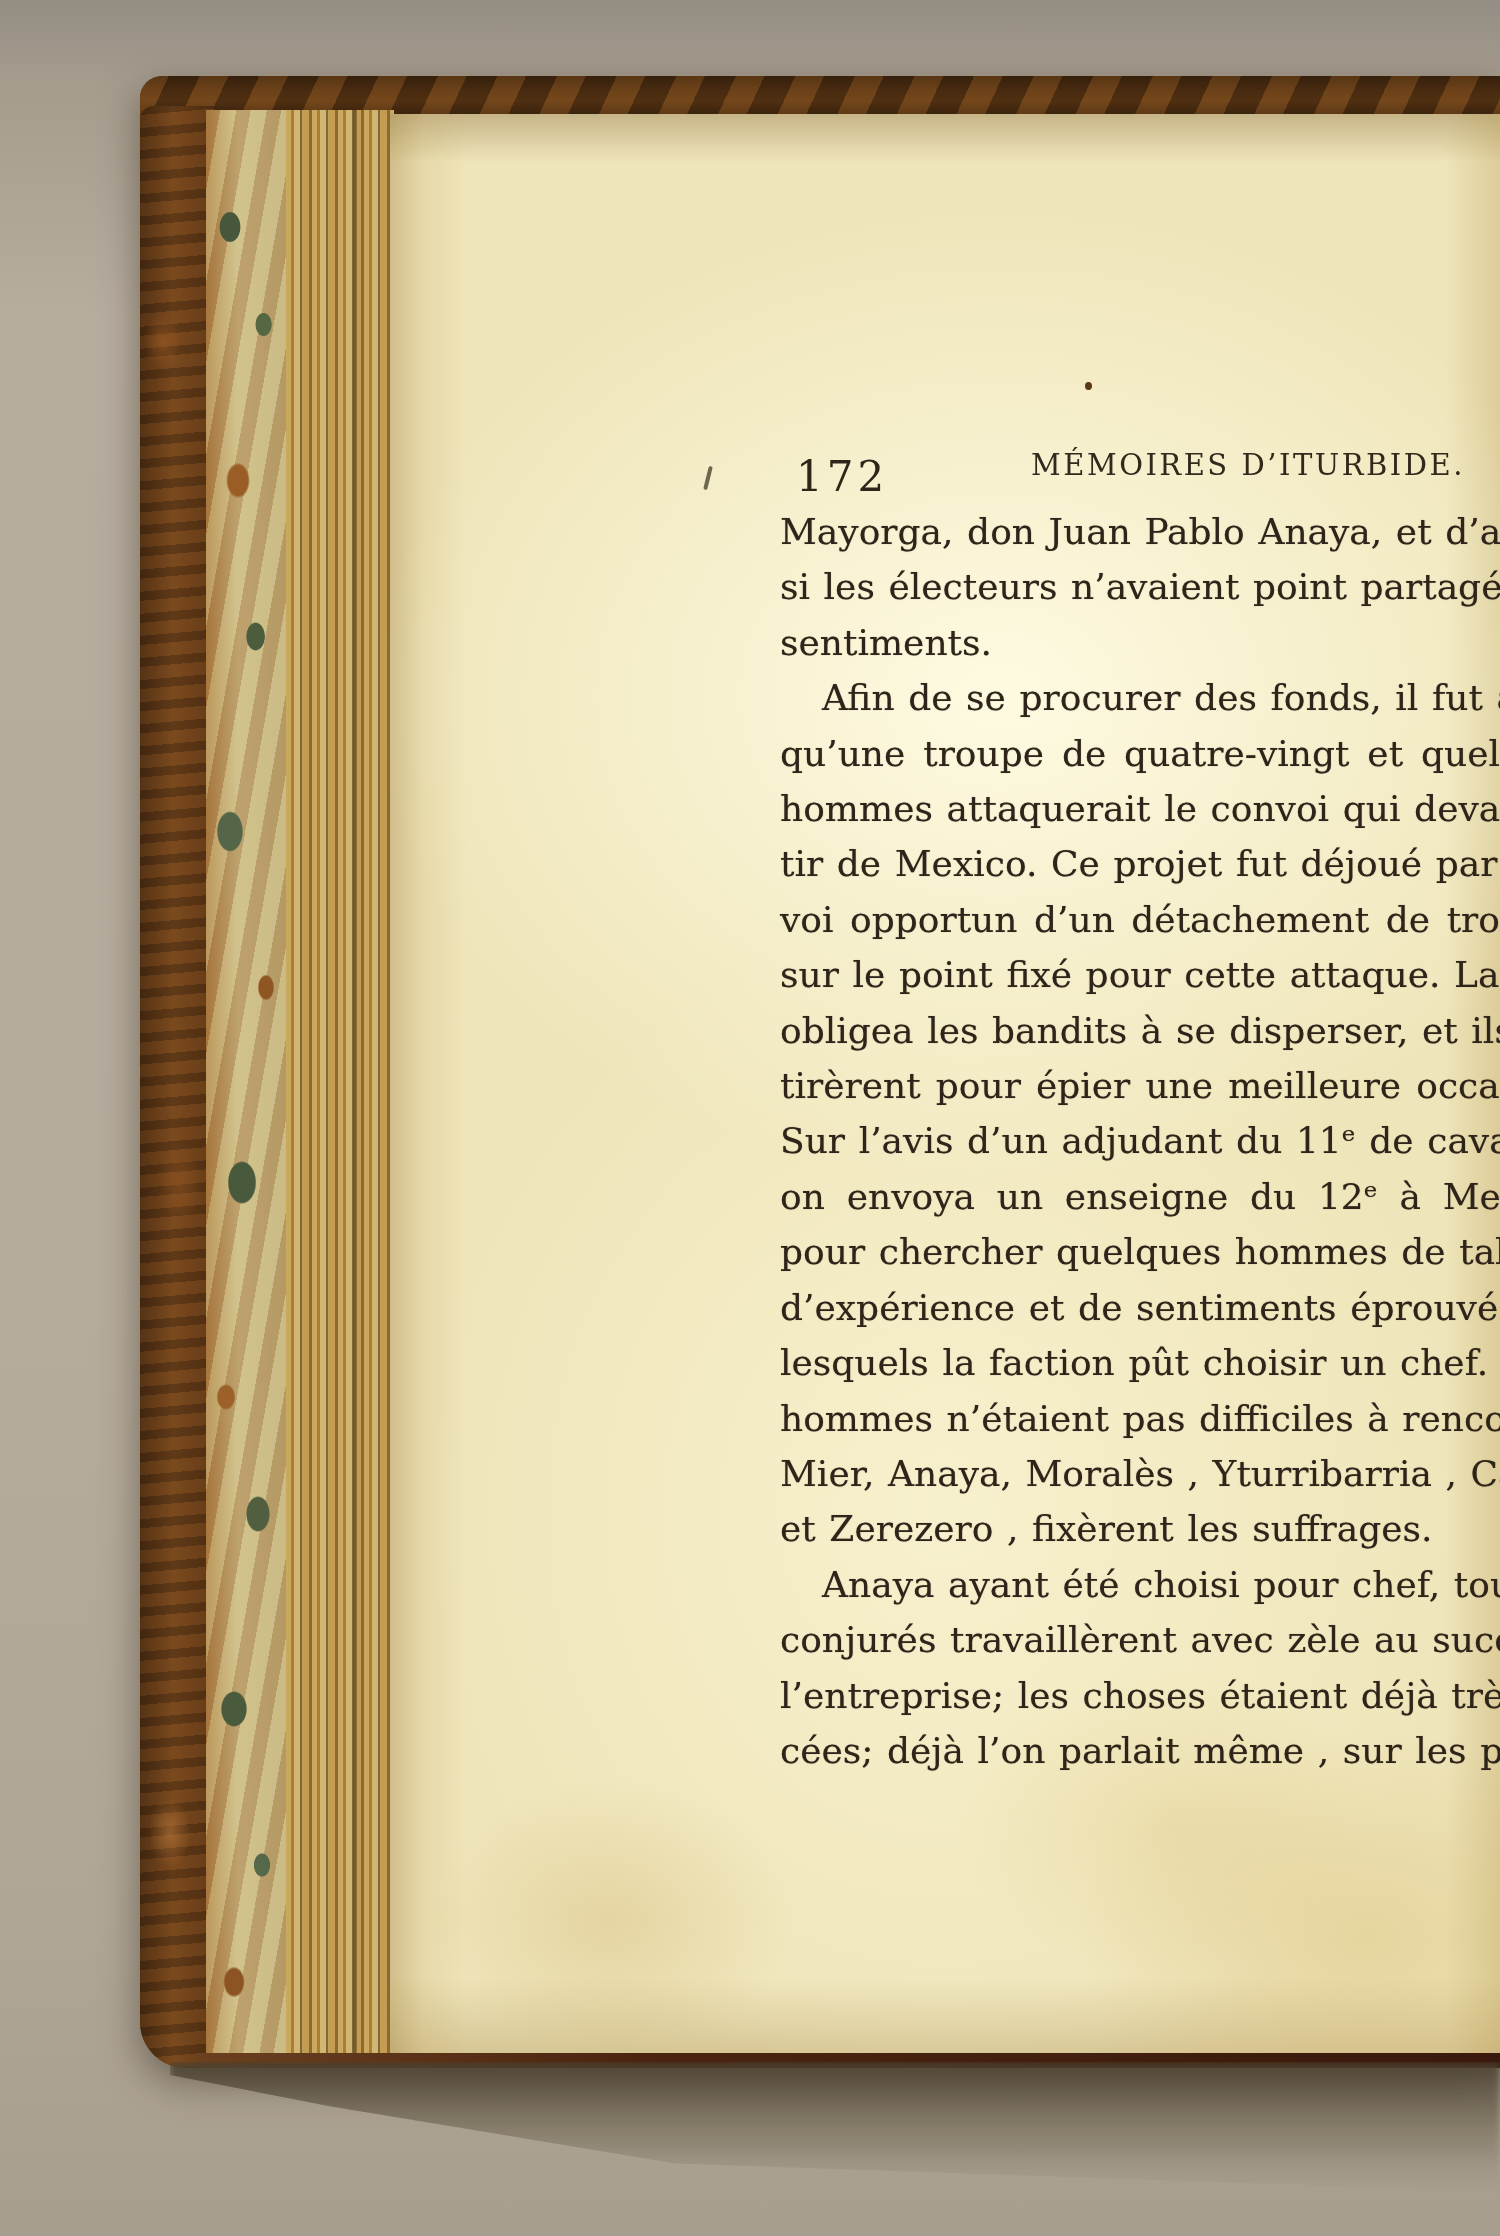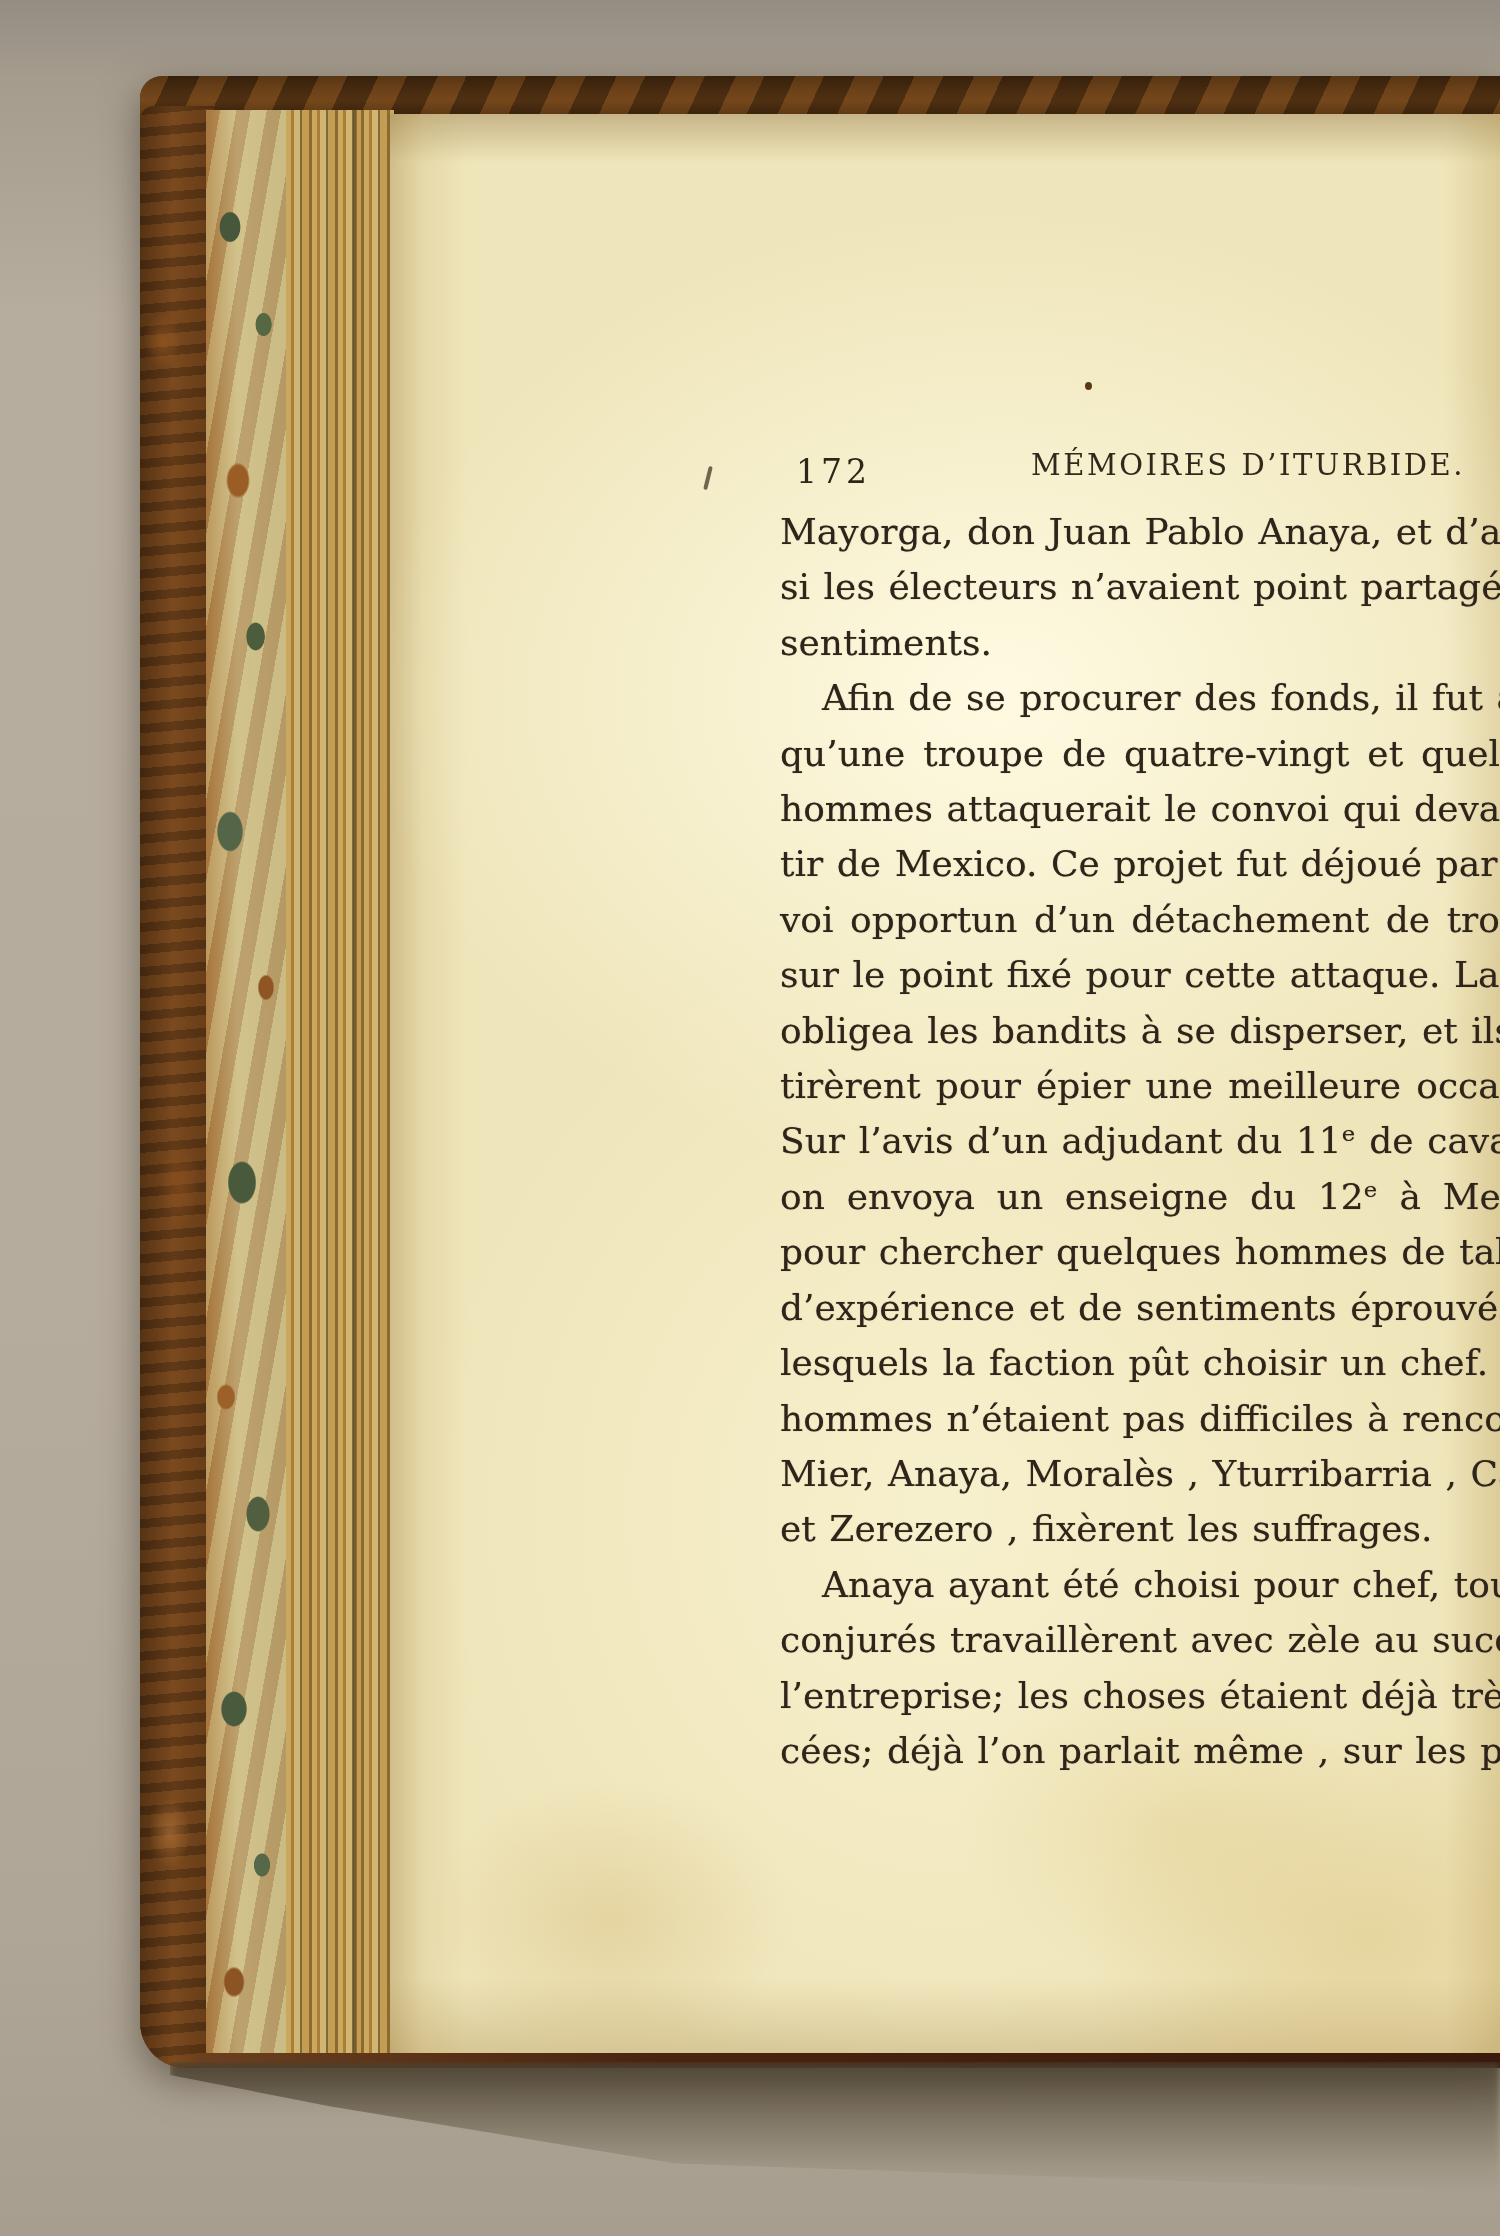--- a/index.html
+++ b/index.html
@@ -70,21 +70,21 @@
       radial-gradient(900px 700px at 55% 30%, rgba(255,252,228,.95), rgba(255,252,228,0) 70%),
       radial-gradient(700px 800px at 50% 72%, rgba(253,248,218,.6), transparent 75%),
       linear-gradient(90deg, rgba(158,126,56,.38) 0, rgba(190,160,90,.18) 3%, transparent 7%),
       linear-gradient(270deg, rgba(176,146,74,.30) 0, transparent 5%),
       linear-gradient(180deg, rgba(120,88,38,.34) 0, transparent 2.5%),
       linear-gradient(0deg, rgba(150,115,50,.28) 0, transparent 4%),
       #efe5ba;
     color:#2e2419;
   }
   .running-head{position:absolute;left:390px;top:334px;width:806px;height:44px;}
-  .page-number{position:absolute;left:16px;top:4px;font-size:33px;letter-spacing:4px;color:#2f2518;}
+  .page-number{position:absolute;left:16px;top:4px;font-size:42px;letter-spacing:4px;color:#2f2518;}
   .running-title{position:absolute;left:0;right:0;top:0;text-align:center;
     font-size:29px;letter-spacing:2.5px;color:#32281b;padding-left:130px;}
   .text-block{position:absolute;left:390px;top:390px;width:806px;}
   .line{
     font-size:36px;line-height:55.4px;color:#2e2419;
     white-space:nowrap;word-spacing:.06em;
     text-align:justify;text-align-last:justify;
     text-shadow:0 0 1px rgba(46,36,25,.45);
   }
   .line.indent{text-indent:42px;}

